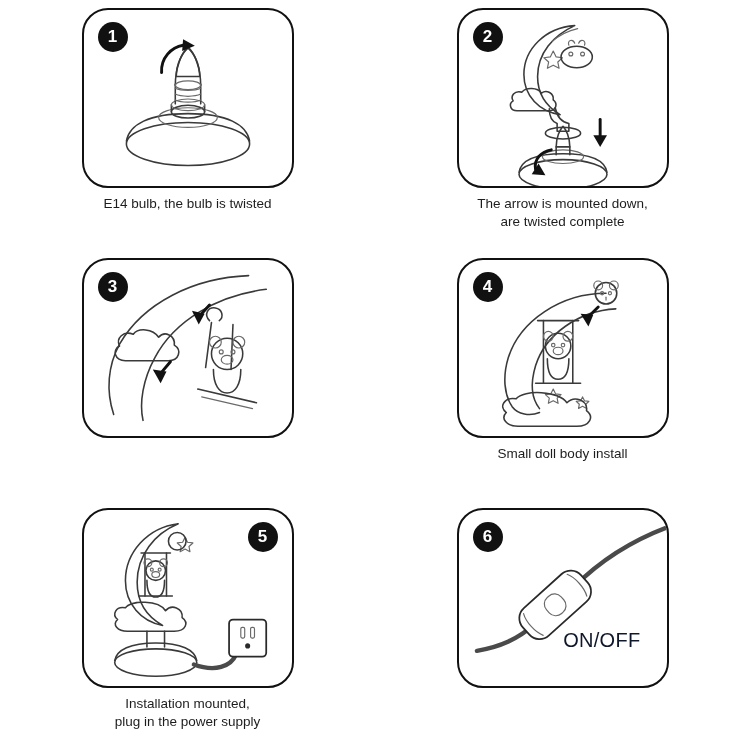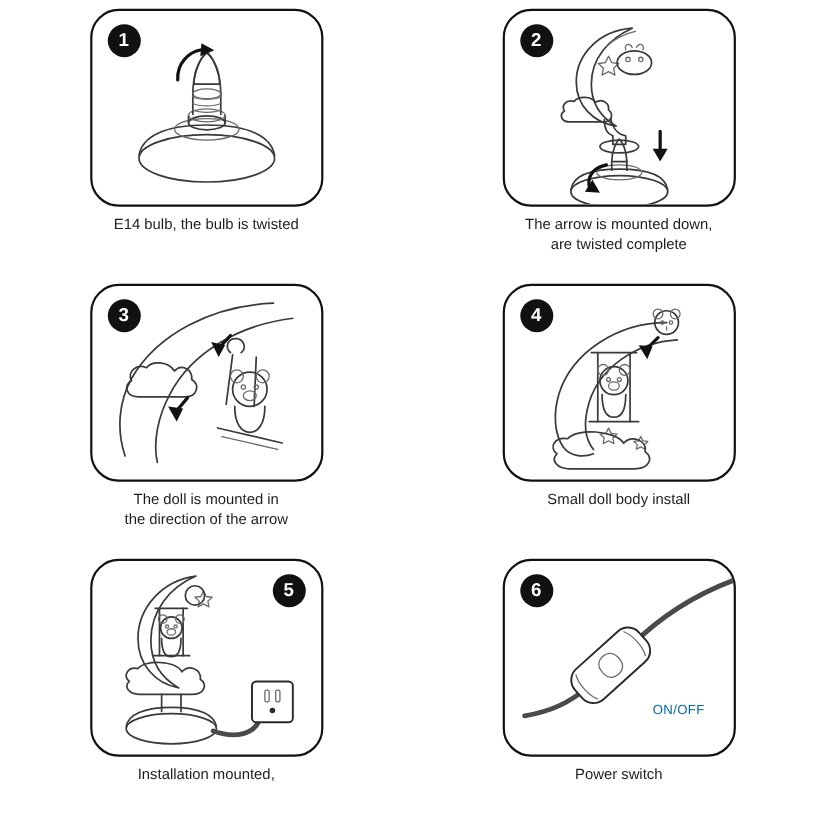--- a/index.html
+++ b/index.html
@@ -95,22 +95,22 @@
     stroke-linejoin: round;
   }
   .arrow { fill: #111111; stroke: none; }
   .arrow-ln { fill: none; stroke: #111111; stroke-width: 3; stroke-linecap: round; }
   .switch-body { fill: #ffffff; stroke: #2a2a2a; stroke-width: 1.8; }
   .cord { fill: none; stroke: #4a4a4a; stroke-width: 4.5; stroke-linecap: round; }
   .onoff {
     position: absolute;
     right: 26px;
     bottom: 34px;
-    font-size: 12px;
-    color: #0369a1;
+    font-size: 20px;
+    color: #0f172a;
     letter-spacing: 0.3px;
   }
 </style>
 </head>
 <body>
 
 <div class="sheet">
   <div class="grid">
 
     <div class="cell">
@@ -208,24 +208,20 @@
           <path class="ln" d="M132 112 C132 128 138 136 146 136 C154 136 160 128 160 112"></path>
 
           <path class="ln" d="M116 132 L176 146"></path>
           <path class="lnt" d="M120 140 L172 152"></path>
 
           <path class="arrow-ln" d="M128 46 L118 57"></path>
           <polygon class="arrow" points="110,52 117,66 123,55"></polygon>
           <path class="arrow-ln" d="M88 104 L78 116"></path>
           <polygon class="arrow" points="70,112 78,126 84,114"></polygon>
         </svg>
-      </div>
-      <div class="caption">
-        <div>The doll is mounted in</div>
-        <div>the direction of the arrow</div>
       </div>
     </div>
 
     <div class="cell">
       <div class="panel">
         <div class="badge left">4</div>
         <svg viewBox="0 0 212 180">
 
           <path class="ln" d="M150 34 C104 34 62 62 50 100 C44 120 46 138 54 150 C60 158 72 160 82 156"></path>
           <path class="ln" d="M160 50 C122 52 88 76 78 108 C72 128 74 142 82 152"></path>
@@ -296,39 +292,37 @@
           <path class="cord" d="M112 158 C134 166 150 160 155 148"></path>
 
           <rect class="switch-body" x="148" y="112" width="38" height="38" rx="4"></rect>
           <rect class="lnt" x="160" y="120" width="4" height="11" rx="1.5" fill="#2a2a2a" stroke="none"></rect>
           <rect class="lnt" x="170" y="120" width="4" height="11" rx="1.5" fill="#2a2a2a" stroke="none"></rect>
           <circle cx="167" cy="139" r="2.6" fill="#2a2a2a"></circle>
         </svg>
       </div>
       <div class="caption">
         <div>Installation mounted,</div>
+        <div>plug in the power supply</div>
       </div>
     </div>
 
     <div class="cell">
       <div class="panel">
         <div class="badge left">6</div>
         <svg viewBox="0 0 212 180">
 
           <path class="cord" d="M212 18 C170 34 140 56 118 78"></path>
           <path class="cord" d="M78 116 C60 132 42 140 18 144"></path>
 
           <g transform="rotate(-42 98 97)">
             <rect class="switch-body" x="58" y="78" width="80" height="38" rx="14"></rect>
             <rect class="lnt" x="88" y="86" width="20" height="22" rx="9" fill="#f2f2f2"></rect>
             <path class="lnt" d="M68 82 C64 90 64 104 68 112"></path>
             <path class="lnt" d="M128 82 C132 90 132 104 128 112"></path>
           </g>
         </svg>
         <div class="onoff">ON/OFF</div>
       </div>
-      <div class="caption">
-        <div>Power switch</div>
-      </div>
     </div>
 
   </div>
 </div>
 
 </body></html>

